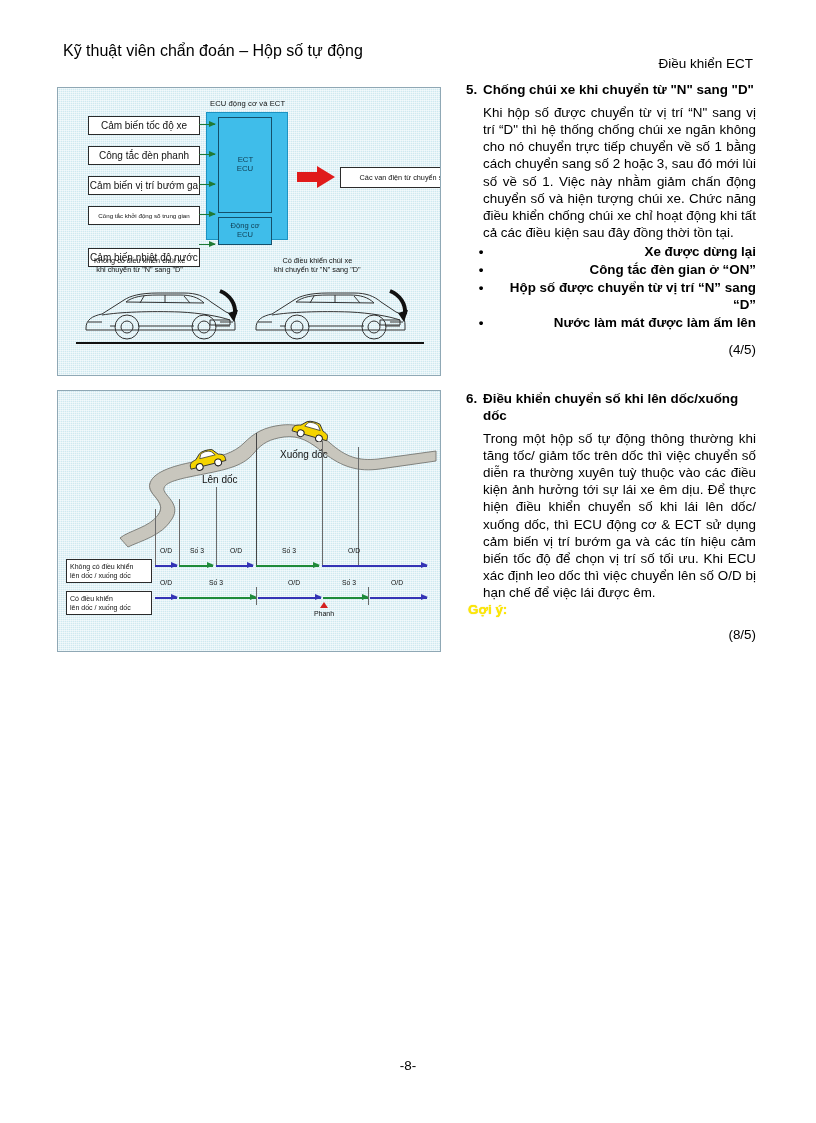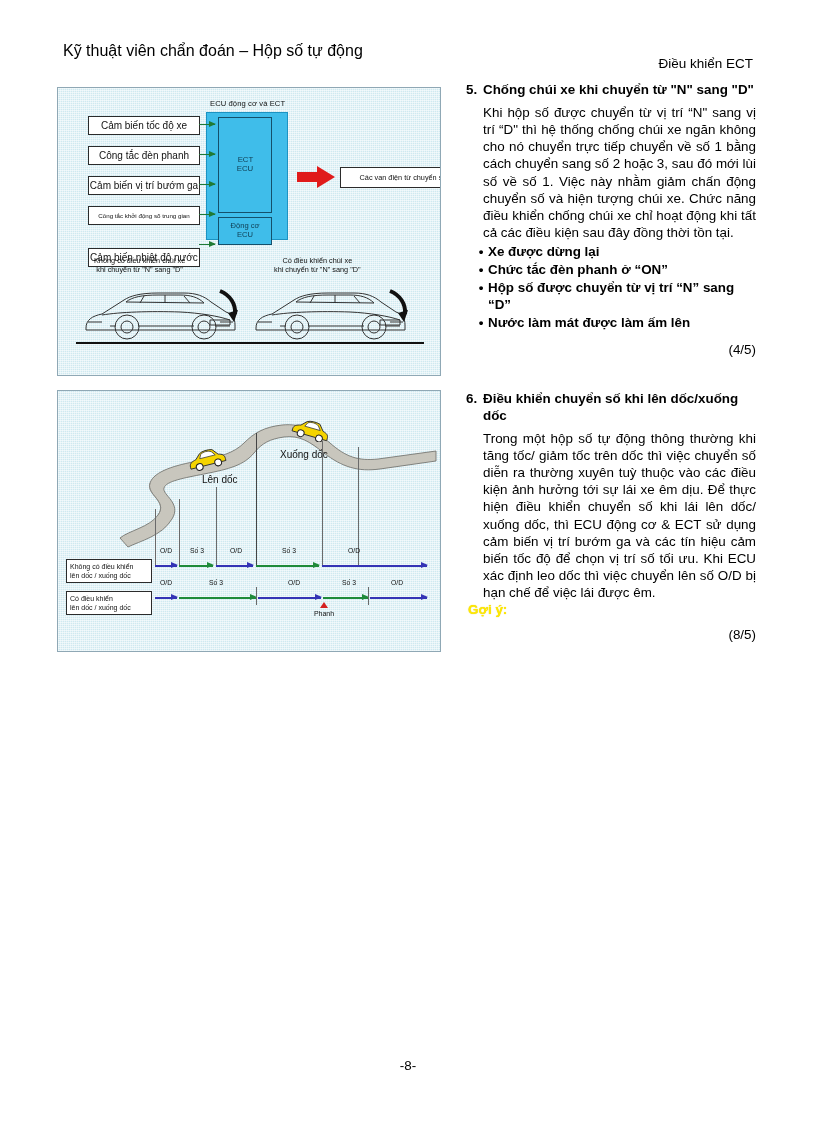--- a/index.html
+++ b/index.html
@@ -63,21 +63,21 @@
   .phanh-txt{position:absolute;font-size:7px;color:#111;transform:translateX(-50%);white-space:nowrap;}
 
   
   .col{position:absolute;left:466px;width:290px;}
   .sec-h{display:flex;font-weight:bold;font-size:13.4px;line-height:1.25;}
   .sec-h .num{width:17px;flex:0 0 17px;}
   .sec-h .txt{flex:1;}
   .para{font-size:13.4px;line-height:1.285;text-align:justify;margin-left:17px;}
   .bl{display:flex;font-weight:bold;font-size:13.4px;line-height:1.285;margin-left:8px;margin-top:1px;}
   .bl .d{width:14px;flex:0 0 14px;text-align:center;}
-  .bl .t{flex:1;}
+  .bl .t{flex:1;text-align:right;}
   .pg{text-align:right;font-size:13.4px;margin-top:10px;}
   .hint{color:#ffe800;font-weight:bold;font-size:13.4px;margin-left:2px;
         text-shadow:0 0 1px #d8c400;}
 
   .footer{position:absolute;left:0;top:1058px;width:816px;text-align:center;font-size:13.4px;}
 </style>
 </head>
 <body>
 
 <div class="page">
@@ -255,21 +255,21 @@
       <span class="txt">Chống chúi xe khi chuyển từ "N" sang "D"</span>
     </div>
     <div class="para" style="margin-top:5px">Khi hộp số được chuyển từ vị trí “N" sang vị trí “D" thì hệ thống chống chúi xe ngăn không cho nó chuyển trực tiếp chuyển về số 1 bằng cách chuyển sang số 2 hoặc 3, sau đó mới lùi số về số 1. Việc này nhằm giảm chấn động chuyển số và hiện tượng chúi xe. Chức năng điều khiển chống chúi xe chỉ hoạt động khi tất cả các điều kiện sau đây đồng thời tồn tại.</div>
 
     <div class="bl">
       <span class="d">•</span>
       <span class="t">Xe được dừng lại</span>
     </div>
     <div class="bl">
       <span class="d">•</span>
-      <span class="t">Chức tắc đèn phanh ở “ON”</span>
+      <span class="t">Công tắc đèn gian ở “ON”</span>
     </div>
     <div class="bl">
       <span class="d">•</span>
       <span class="t">Hộp số được chuyển từ vị trí “N” sang “D”</span>
     </div>
     <div class="bl">
       <span class="d">•</span>
       <span class="t">Nước làm mát được làm ấm lên</span>
     </div>
 

